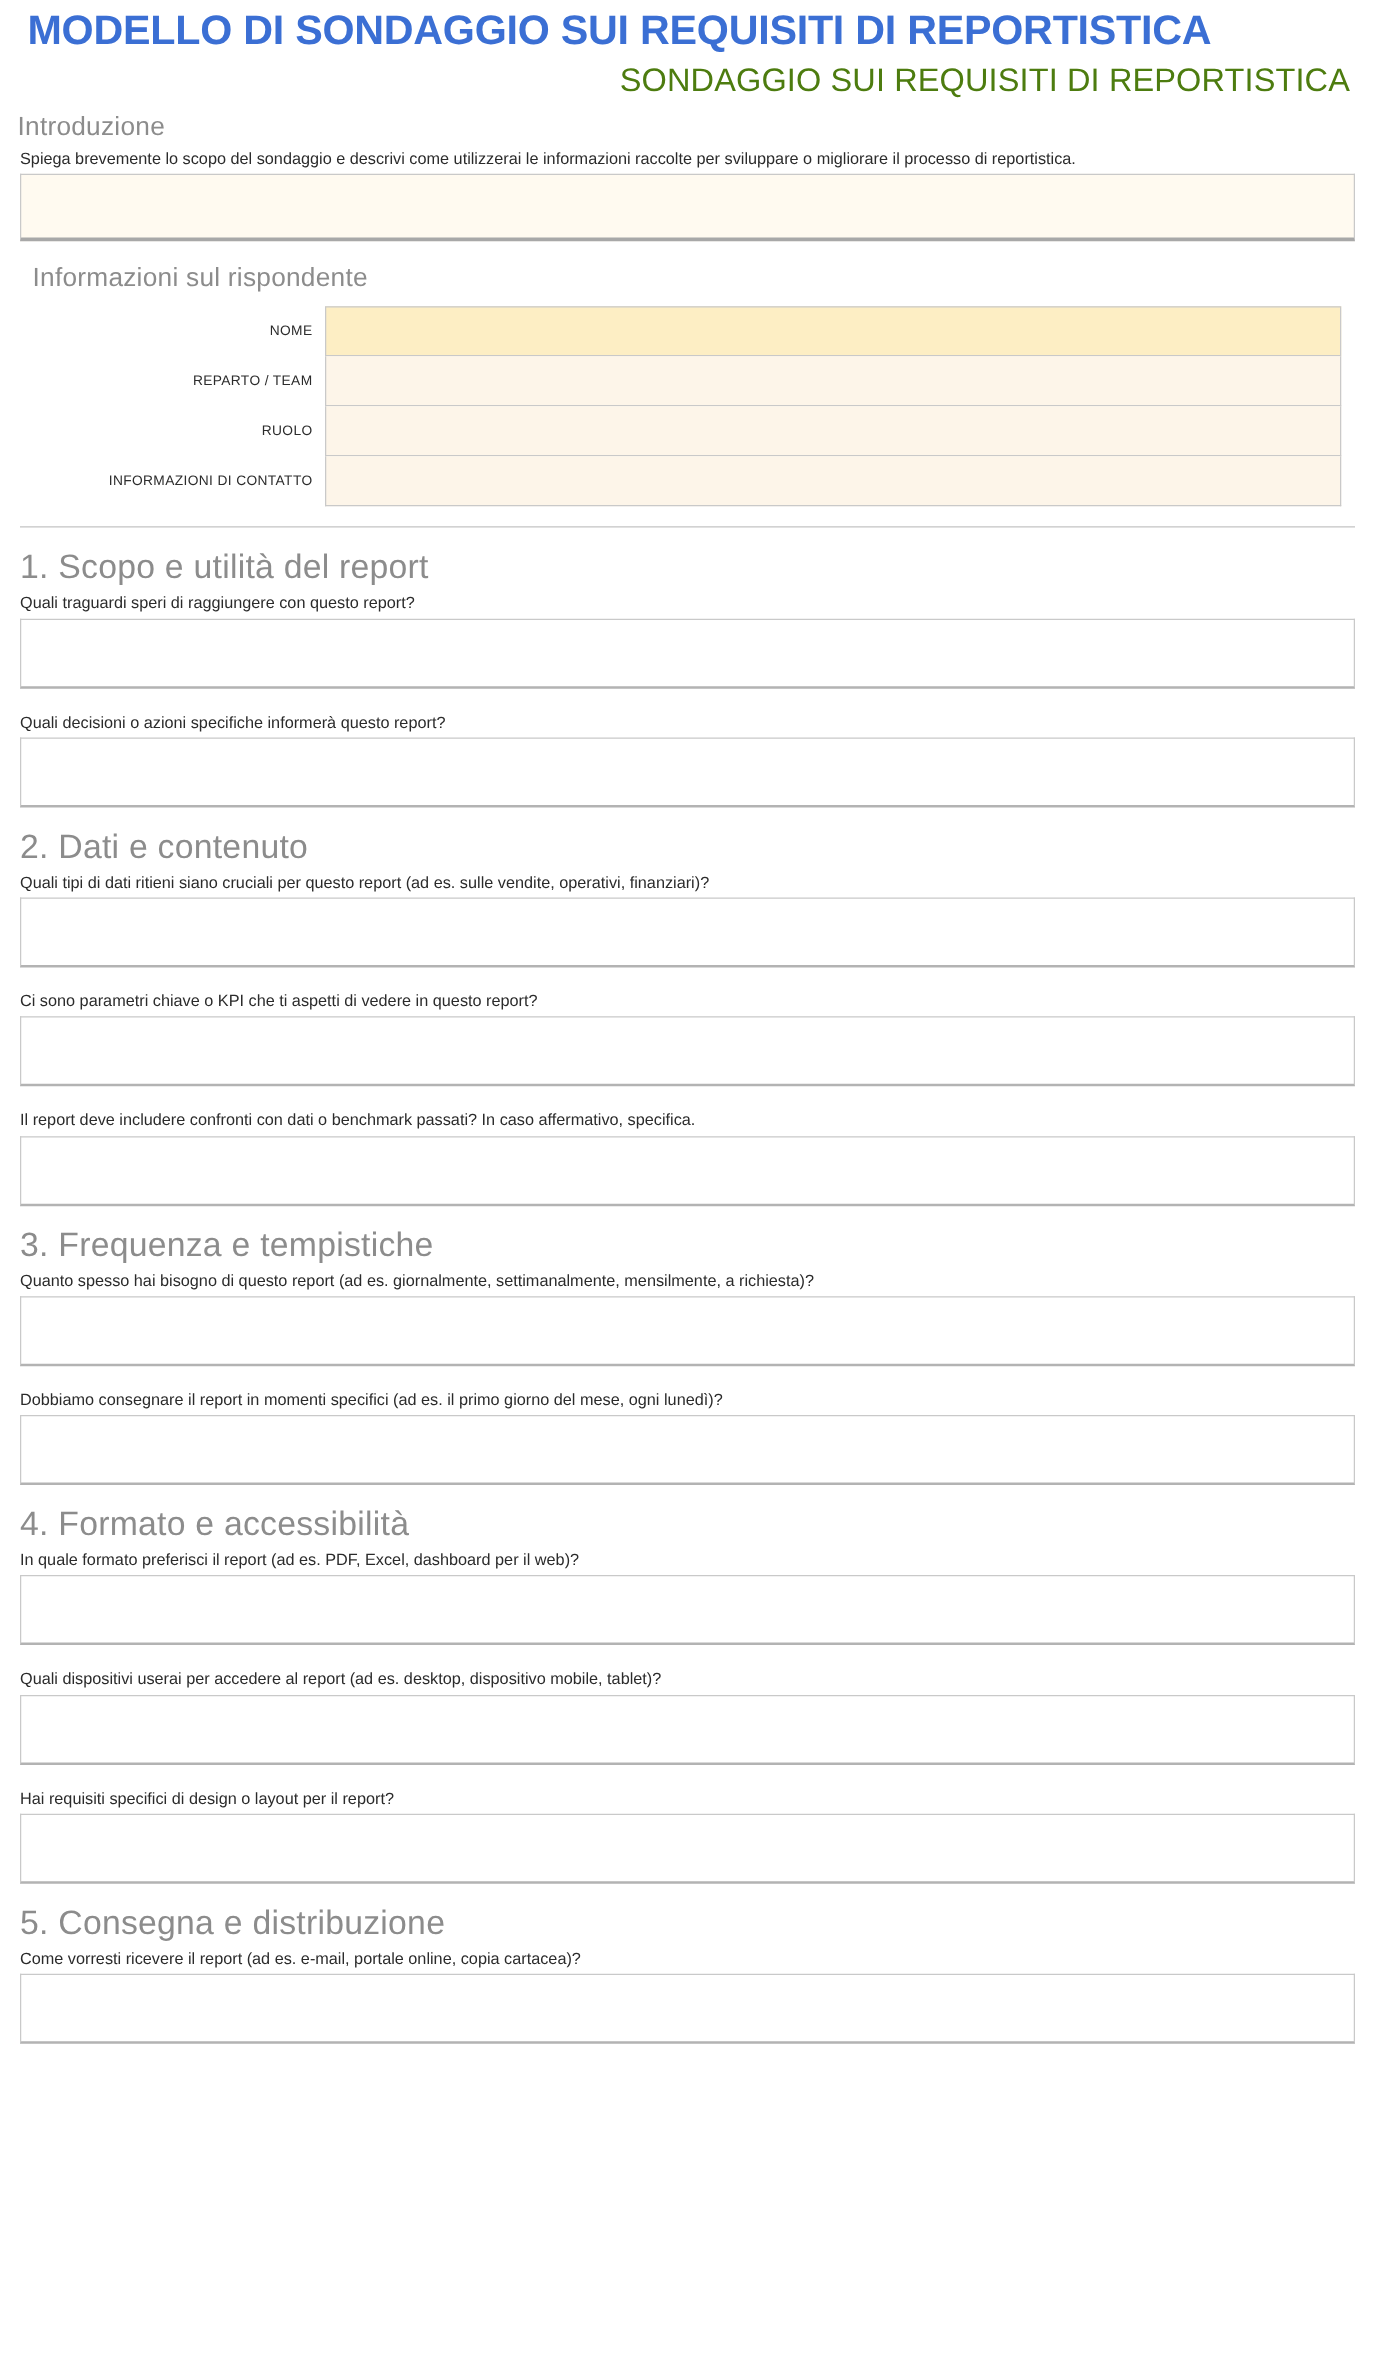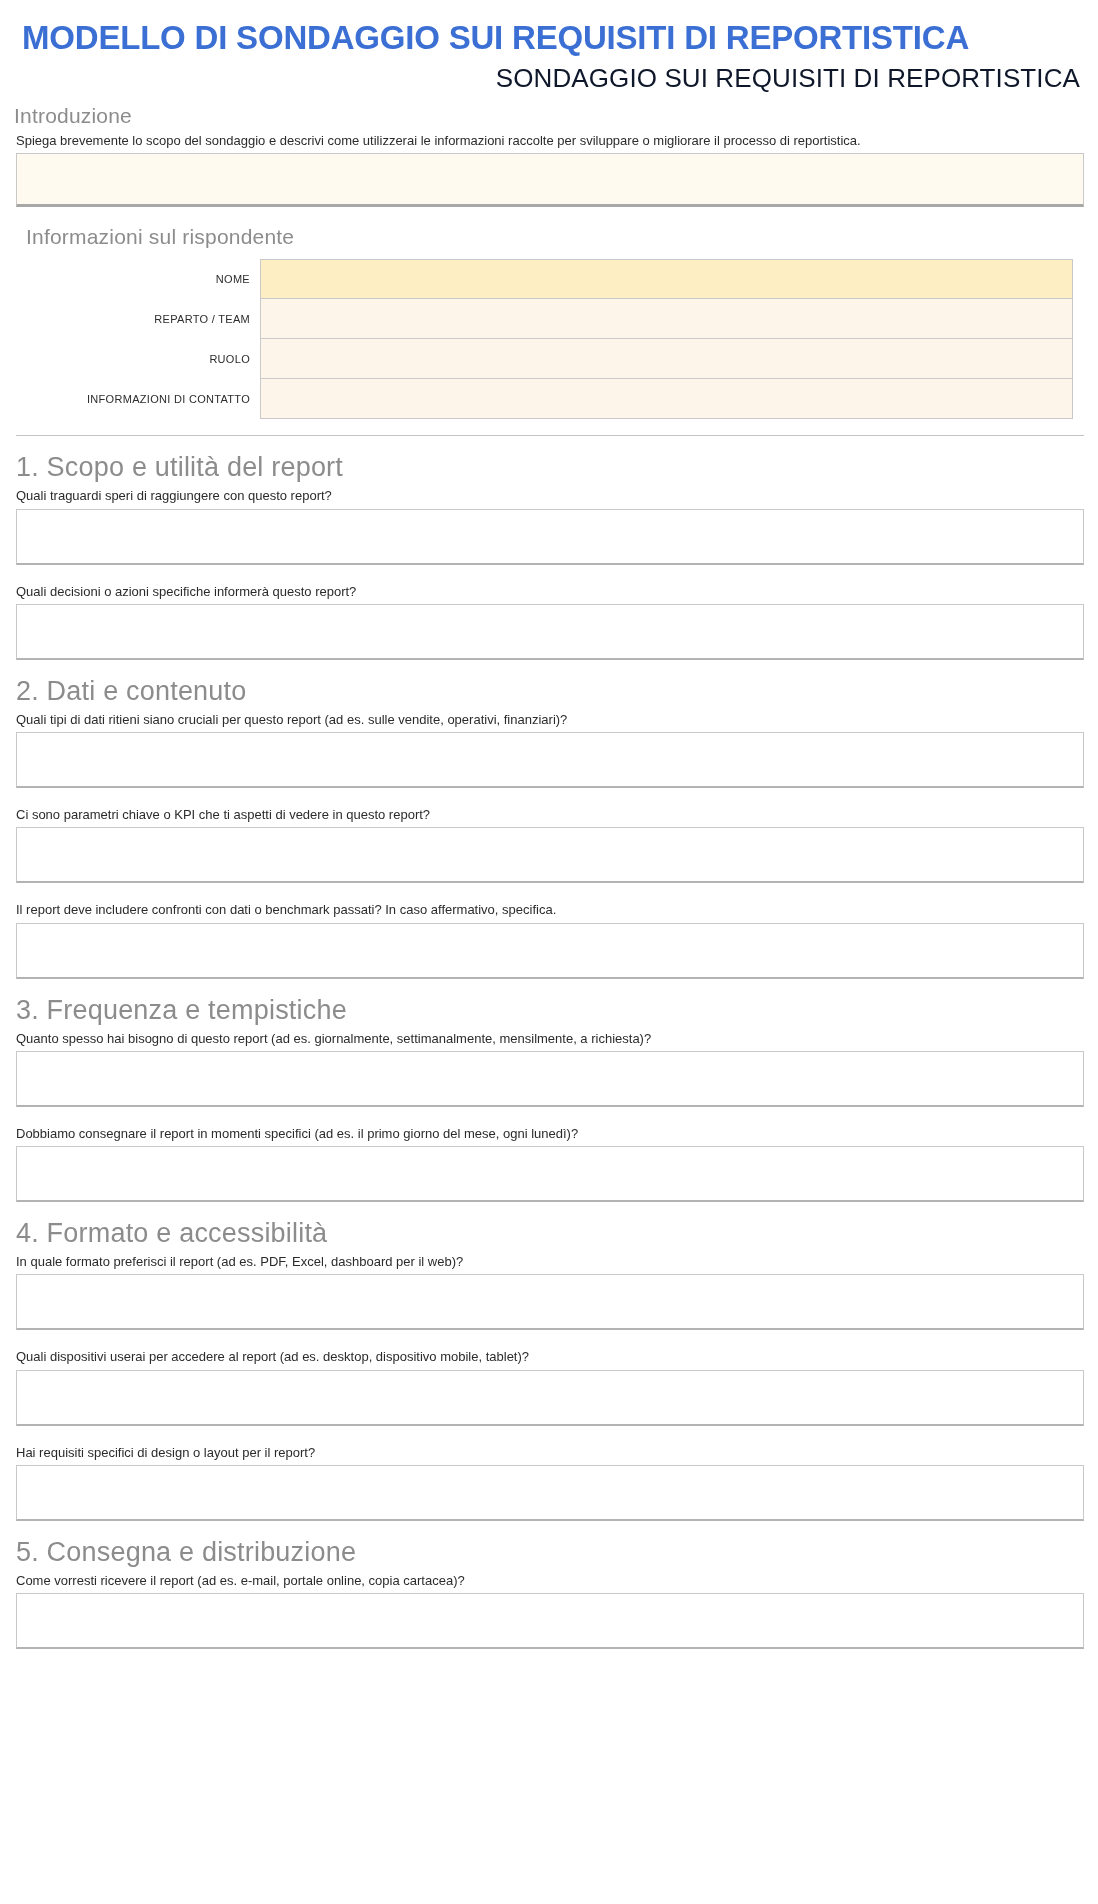--- a/index.html
+++ b/index.html
@@ -22,27 +22,27 @@
     position: relative;
   }
 
   
   .doc-title {
     font-size: 33px;
     font-weight: bold;
     color: #3b6fd4;
     letter-spacing: -0.2px;
     text-align: left;
-    margin: 20px 0 0 12px;
+    margin: 6px 0 0 12px;
     line-height: 1.08;
     white-space: nowrap;
   }
   .doc-subtitle {
     font-size: 26px;
-    color: #0f172a;
+    color: #4d7c0f;
     font-weight: 400;
     text-align: right;
     margin: 8px 8px 0 0;
     line-height: 1.1;
     letter-spacing: 0.1px;
   }
 
   
   .block-title {
     font-size: 21px;

